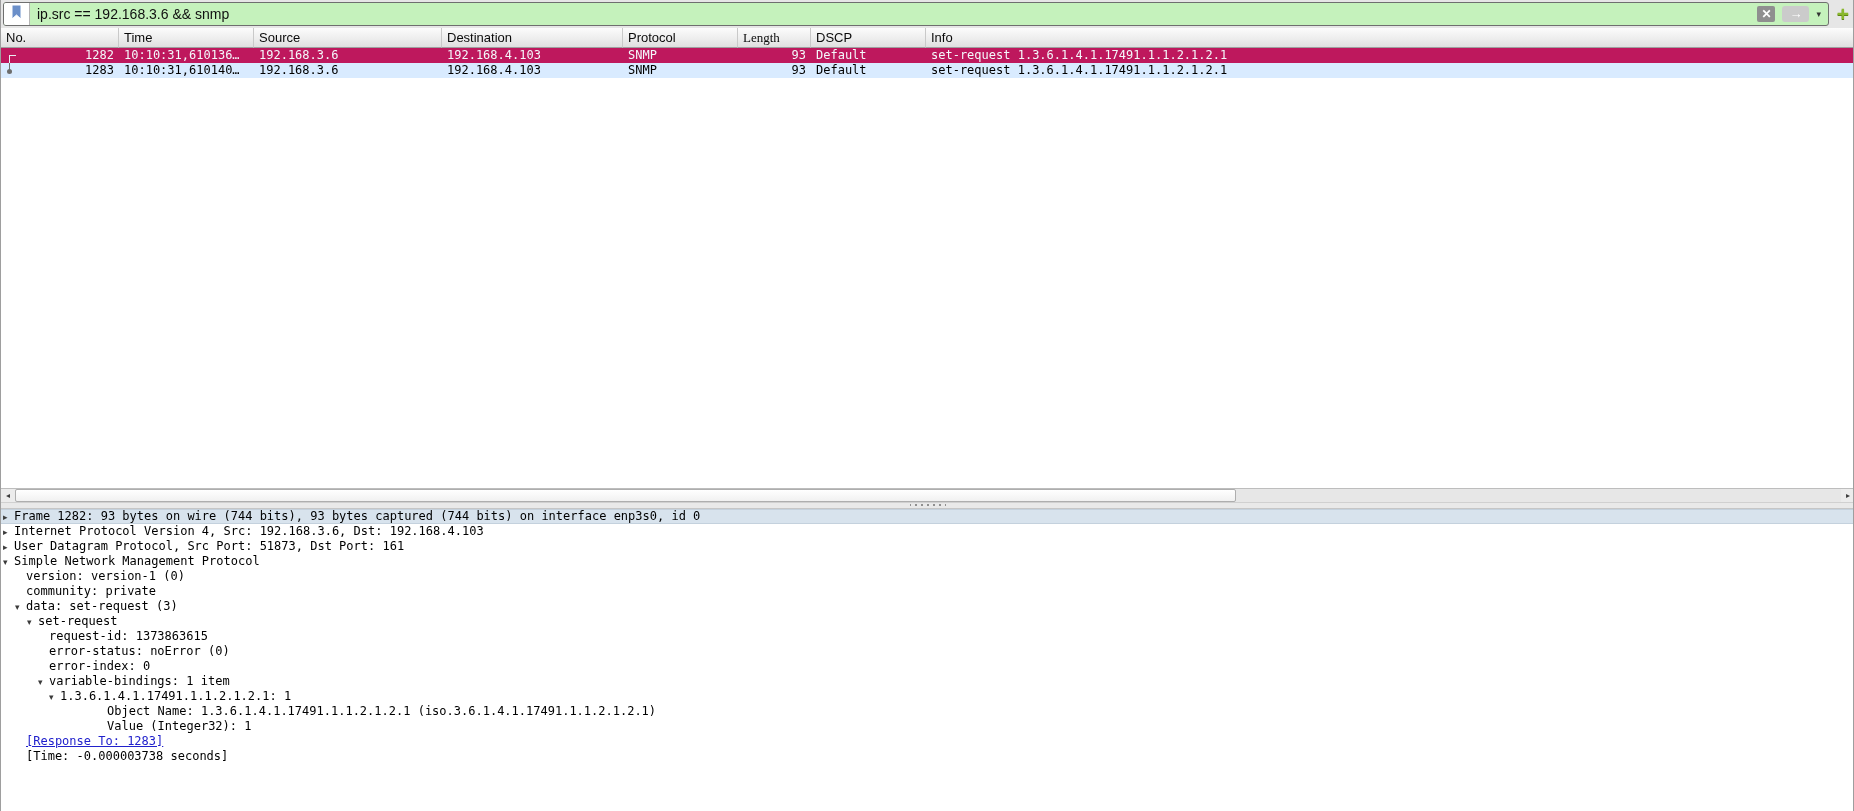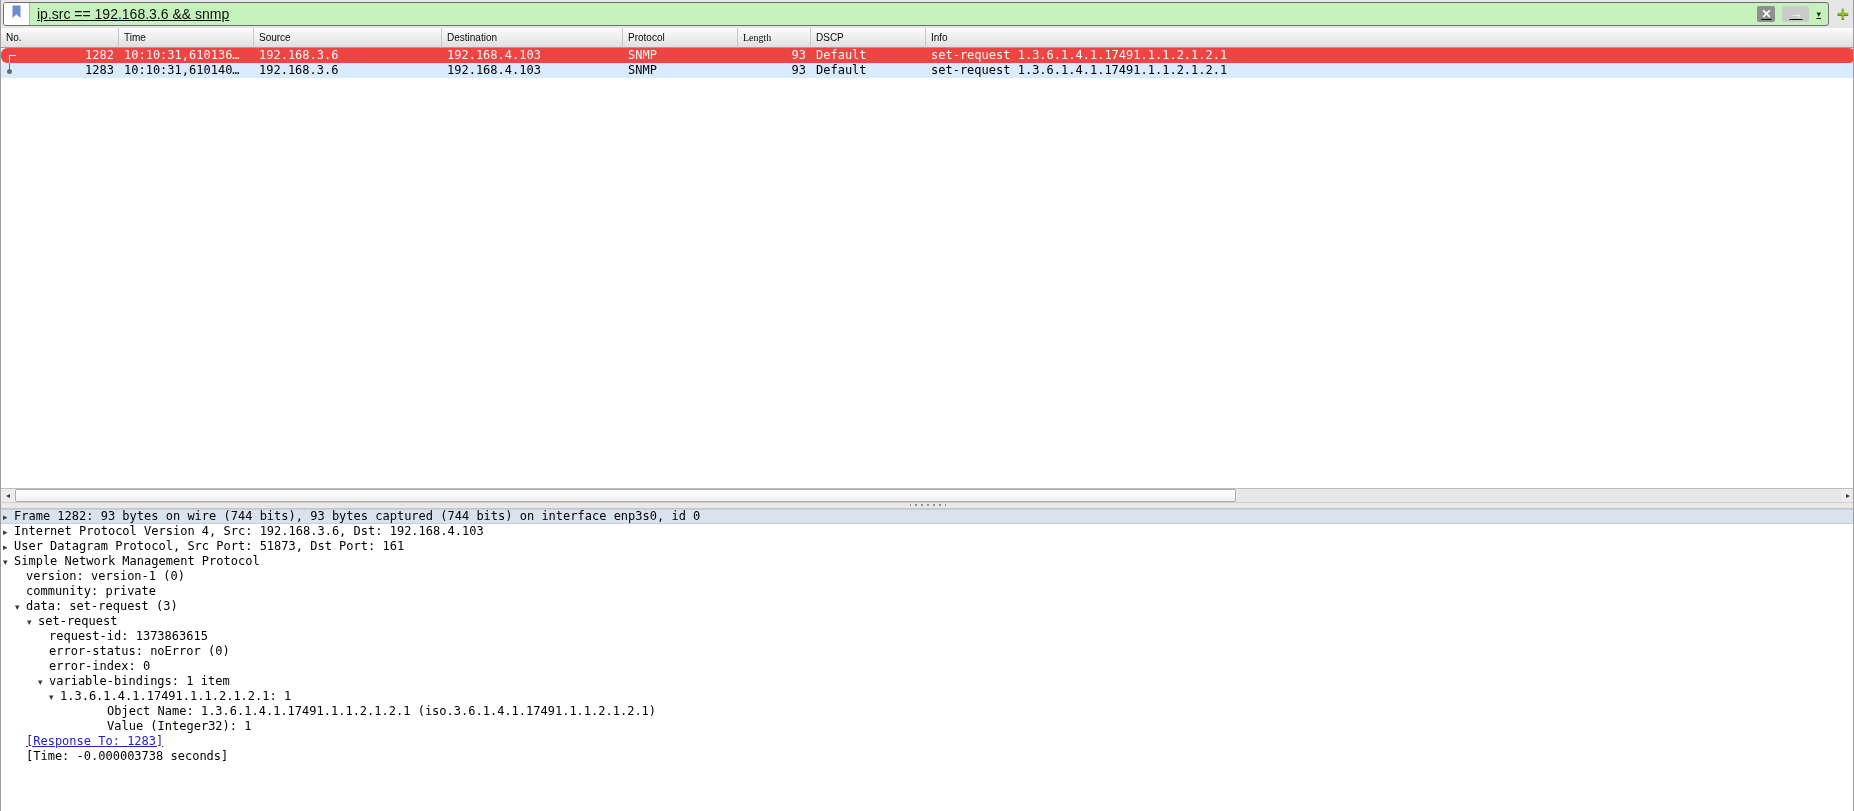--- a/index.html
+++ b/index.html
@@ -11,21 +11,21 @@
     font-family:"Liberation Sans", sans-serif;
   }
 
   
   .filter-toolbar {
     position:absolute; left:0; top:0; width:1854px; height:28px;
     background:#e6e6e6; display:flex; align-items:center; padding:2px 3px 2px 2px; gap:5px;
   }
   .filter-input {
     flex:1; height:24px; border:1px solid #6f6f6f; border-radius:3px;
-    background:#c5f2bc; display:flex; align-items:center; overflow:hidden;text-decoration:underline;
+    background:#c5f2bc; display:flex; align-items:center; overflow:hidden;
   }
   .bookmark-btn {
     width:26px; height:100%; background:#ffffff; border-right:1px solid #b5b5b5;
     display:flex; align-items:center; justify-content:center; flex:0 0 auto;
   }
   .filter-text {
     flex:1; padding-left:7px; font-size:14px; color:#101010; line-height:22px;
     white-space:nowrap; overflow:hidden;
   }
   .filter-controls { display:flex; align-items:center; gap:7px; padding-right:7px; flex:0 0 auto; }
@@ -43,26 +43,26 @@
     color:#8ab82e; font-size:21px; font-weight:bold; line-height:21px;
     text-shadow:0 1px 0 #5f8516;
   }
 
   
   .packet-list { position:absolute; left:0; top:28px; width:1854px; height:460px; background:#ffffff; }
   .header-row { display:flex; height:20px; }
   .hcell {
     background:linear-gradient(#fcfcfc, #ececec 60%, #dfdfdf);
     border-right:1px solid #c9c9c9; border-bottom:1px solid #9f9f9f;
-    font-size:10px; color:#0a0a0a; line-height:19px; padding-left:5px;
+    font-size:13px; color:#0a0a0a; line-height:19px; padding-left:5px;
     white-space:nowrap; overflow:hidden; flex:0 0 auto;
   }
   .hcell.grow { flex:1 1 auto; }
   .prow { display:flex; height:15px; font-family:"DejaVu Sans Mono", monospace; font-size:12px; color:#000000; }
-  .prow.sel { background:#ef4444; color:#f4f8fb;border-radius:6px; }
+  .prow.sel { background:#be185d; color:#f4f8fb; }
   .prow.alt { background:#d9ebff; }
   .cell {
     padding-left:5px; line-height:15px; white-space:nowrap; overflow:hidden; flex:0 0 auto;
     position:relative;
   }
   .cell.grow { flex:1 1 auto; }
   .cell.right { text-align:right; padding-right:5px; padding-left:0; }
   .rel-ind { position:absolute; left:6px; top:0; width:12px; height:15px; }
   .rel-start { position:absolute; left:2px; top:7px; width:7px; height:8px;
                border-left:1px solid #e9eef3; border-top:1px solid #e9eef3; }

